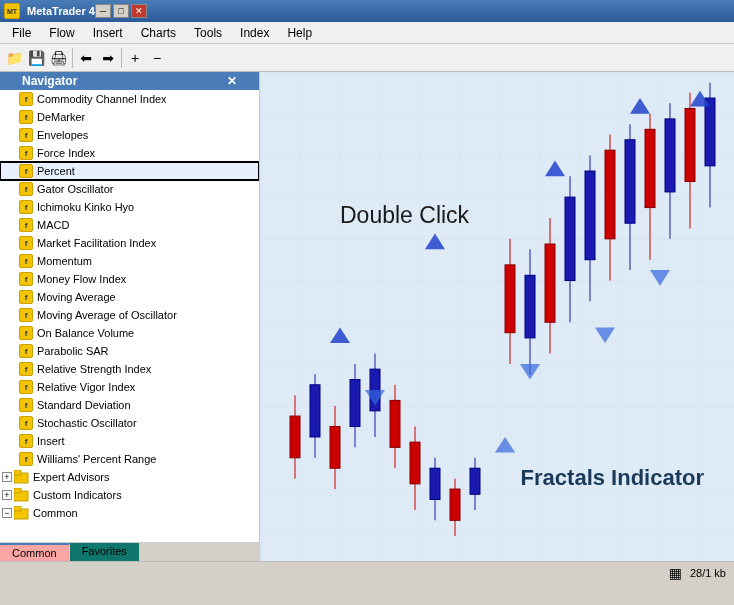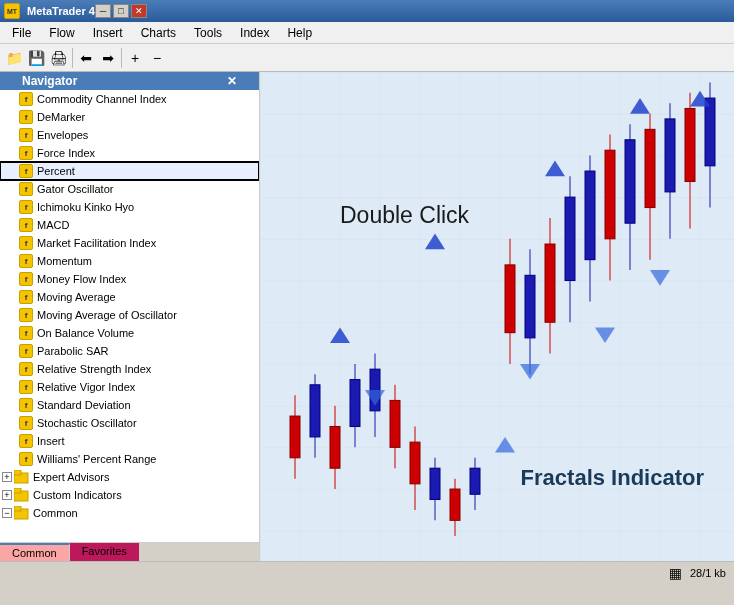--- a/index.html
+++ b/index.html
@@ -186,21 +186,21 @@
     .nav-tabs {
       display: flex;
       border-top: 1px solid #ccc;
       background: #d4d0c8;
     }
     .nav-tab {
       padding: 2px 12px;
       font-size: 11px;
       border-right: 1px solid #ccc;
       cursor: pointer;
-      background: #be185d;
+      background: #0f766e;
     }
     .nav-tab.active {
       background: #fca5a5;
       border-top: 2px solid #4a7db8;
     }
   </style>
 </head>
 <body>
 
 <div class="title-bar">

